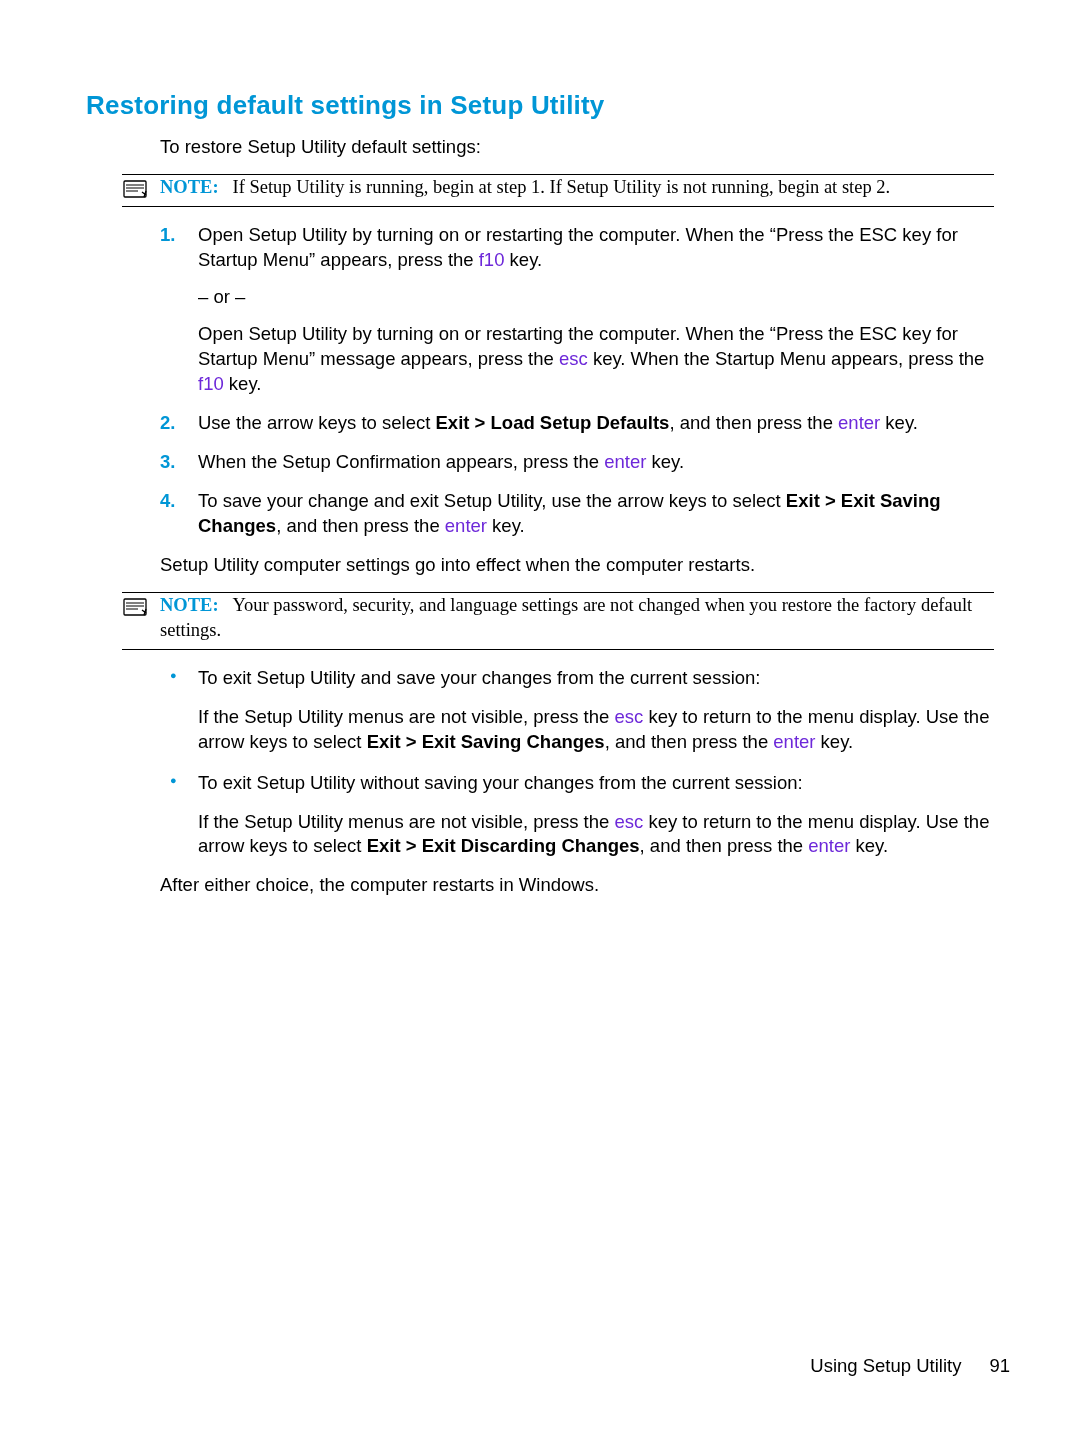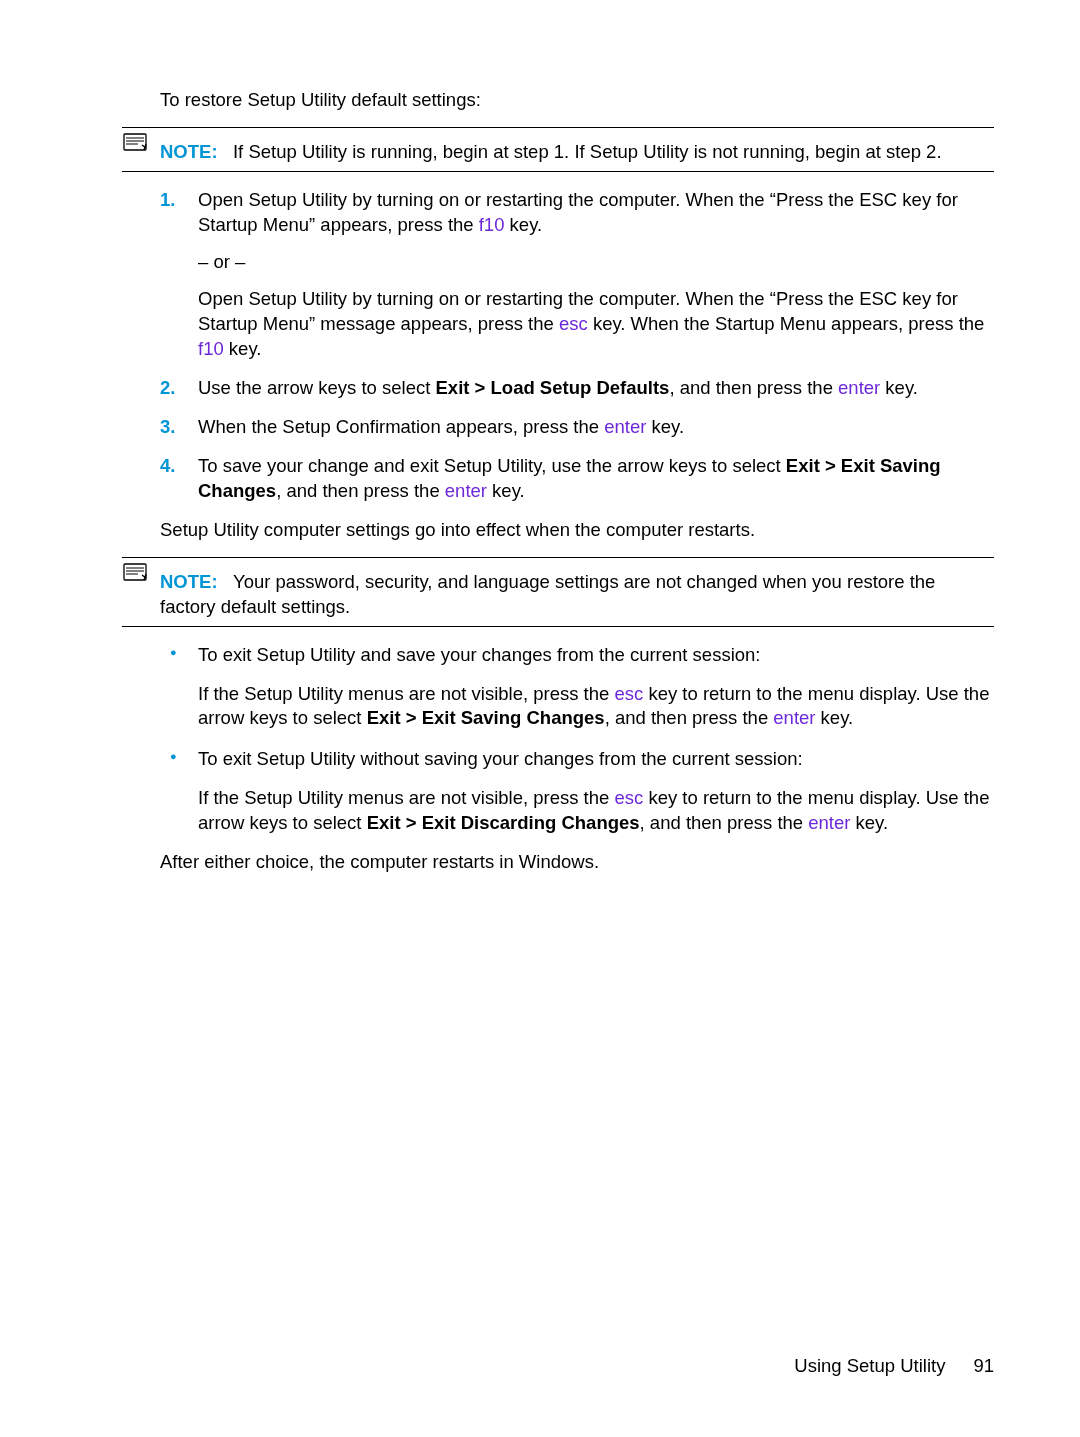--- a/index.html
+++ b/index.html
@@ -23,22 +23,23 @@
       color:#0096d6;
       margin:0 0 12px 0;
       letter-spacing:0.2px;
     }
     .body-indent{margin-left:74px}
     p{margin:0 0 14px 0}
     .note-block{
       margin:10px 0 16px 36px;
       border-top:1px solid #000;
       border-bottom:1px solid #000;
-      padding:12px 0 6px 0;
+      padding:0 0 6px 0;
       position:relative;
+      font-family:Liberation Serif, serif;
     }
     .note-block .note-line{
       margin:0;
       padding-left:38px;
     }
     .note-label{font-weight:700;color:#0096d6}
     .note-icon{
       position:absolute;
       left:0;top:3px;
       width:28px;height:22px;
@@ -67,30 +68,31 @@
       content:"\25CF";
       position:absolute;left:10px;top:2px;
       color:#0096d6;font-size:11px;
     }
     .key{color:#6d28d9}
     b{font-weight:700}
     .sub{margin-left:38px;margin-top:10px}
     .or{margin:12px 0 12px 0}
     .footer{
       position:absolute;
-      bottom:58px;right:86px;
+      bottom:58px;right:70px;
       font-size:18.5px;
     }
     .footer .pg{margin-left:28px}
   </style>
 </head>
 <body>
 
 <div class="page">
 
+  <h2>Restoring default settings in Setup Utility</h2>
 
   <p class="body-indent">To restore Setup Utility default settings:</p>
 
   <div class="note-block">
     <svg class="note-icon" viewBox="0 0 28 22">
       <rect x="2" y="3" width="22" height="16" rx="1" fill="none" stroke="#000" stroke-width="1.3"></rect>
       <path d="M4 7 h18 M4 10 h18 M4 13 h12" stroke="#000" stroke-width="1"></path>
       <path d="M20 14 l4 3 M24 13 l-2 6" stroke="#000" stroke-width="1.3" fill="none"></path>
     </svg>
     <p class="note-line"><span class="note-label">NOTE:</span>&nbsp;&nbsp;&nbsp;<span>If Setup Utility is running, begin at step 1. If Setup Utility is not running, begin at step 2.</span></p>

